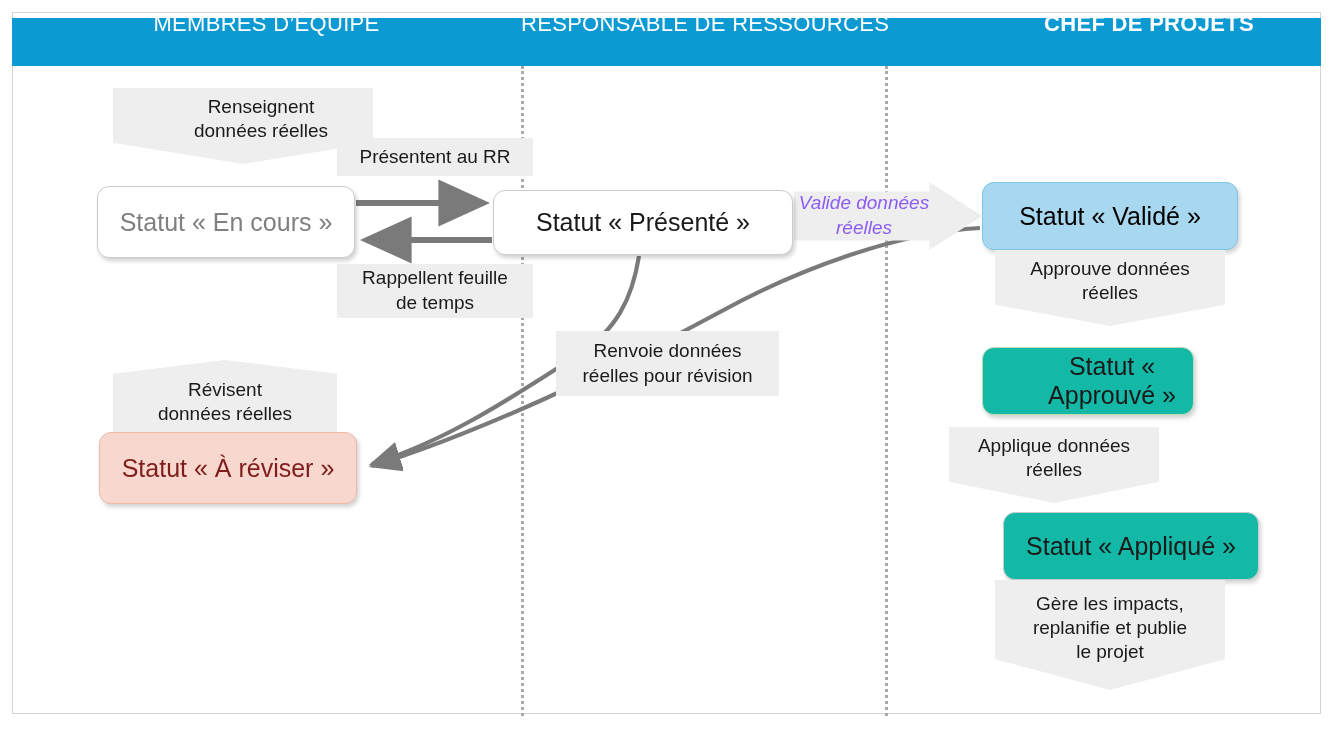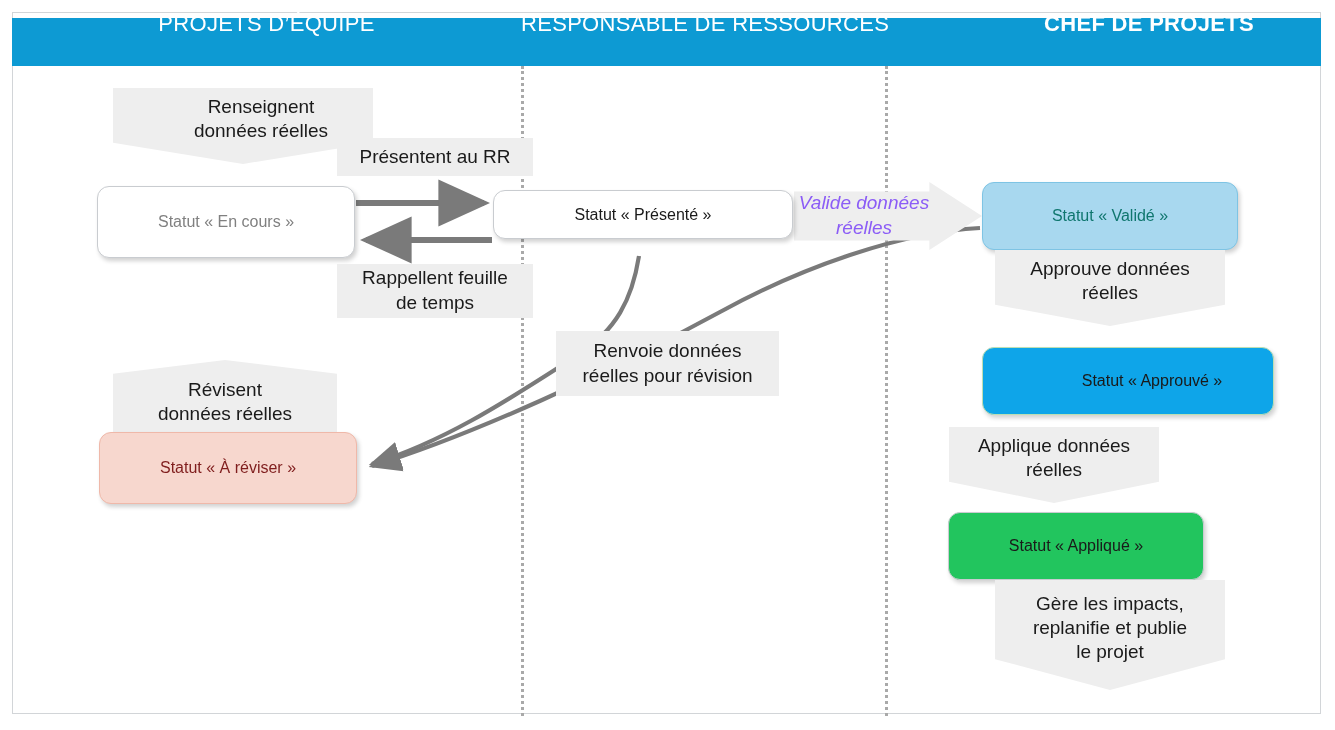--- a/index.html
+++ b/index.html
@@ -31,32 +31,32 @@
     position:absolute;top:66px;height:650px;width:0;
     border-left:3px dotted #a9a9a9;
   }
   #divider-1{left:521px;}
   #divider-2{left:885px;}
 
   
   .status-box{
     position:absolute;box-sizing:border-box;border-radius:12px;
     border:1px solid #c9ccd0;display:flex;align-items:center;justify-content:center;
-    text-align:center;font-size:16px;color:#3b3b3b;
+    text-align:center;font-size:25px;color:#3b3b3b;
     box-shadow:2px 3px 4px rgba(0,0,0,.18);
     background:#ffffff;
   }
   #box-encours{left:97px;top:186px;width:258px;height:72px;color:#808080;}
-  #box-presente{left:493px;top:190px;width:300px;height:49px;color:#1a1a1a;}
+  #box-presente{left:493px;top:190px;width:300px;height:65px;color:#1a1a1a;}
   #box-valide{left:982px;top:182px;width:256px;height:68px;
-      background:#a8d8ef;border-color:#7ec4e4;color:#0f766e;}
-  #box-approuve{left:982px;top:347px;width:292px;height:68px;
-      background:#0ea5e9;border-color:#bcdfb4;color:#1a1a1a;padding-left:48px;}
-  #box-applique{left:948px;top:512px;width:256px;height:68px;
-      background:#22c55e;color:#1a1a1a;}
+      background:#a8d8ef;border-color:#7ec4e4;color:#000000;}
+  #box-approuve{left:982px;top:347px;width:212px;height:68px;
+      background:#14b8a6;border-color:#bcdfb4;color:#1a1a1a;padding-left:48px;}
+  #box-applique{left:1003px;top:512px;width:256px;height:68px;
+      background:#14b8a6;color:#1a1a1a;}
   #box-areviser{left:99px;top:432px;width:258px;height:72px;
       background:#f7d7ce;border-color:#efb8a9;color:#7f1d1d;}
 
   
   .chevron{
     position:absolute;background:#eeeeee;
     display:flex;align-items:center;justify-content:center;text-align:center;
     font-size:19px;color:#1a1a1a;line-height:1.28;
   }
   .chev-down{clip-path:polygon(0 0,100% 0,100% 72%,50% 100%,0 72%);}
@@ -96,21 +96,21 @@
   #connectors{position:absolute;left:0;top:0;width:1335px;height:730px;pointer-events:none;}
 </style>
 </head>
 <body>
 
 <div id="canvas">
 
   <div id="frame"></div>
 
   <div id="header-band"></div>
-  <div class="band-title" id="band-1">PROJETS D’ÉQUIPE</div>
+  <div class="band-title" id="band-1">MEMBRES D’ÉQUIPE</div>
   <div class="band-title" id="band-2">RESPONSABLE DE RESSOURCES</div>
   <div class="band-title" id="band-3">CHEF DE PROJETS</div>
 
   <div class="lane-divider" id="divider-1"></div>
   <div class="lane-divider" id="divider-2"></div>
 
   <svg id="connectors" viewBox="0 0 1335 730" xmlns="http://www.w3.org/2000/svg">
     <defs>
       <marker id="ah-right" markerWidth="9" markerHeight="9" refX="7.6" refY="4.5" orient="auto" markerUnits="strokeWidth">
         <path d="M0,0.6 L8.6,4.5 L0,8.4 z" fill="#7a7a7a"></path>

